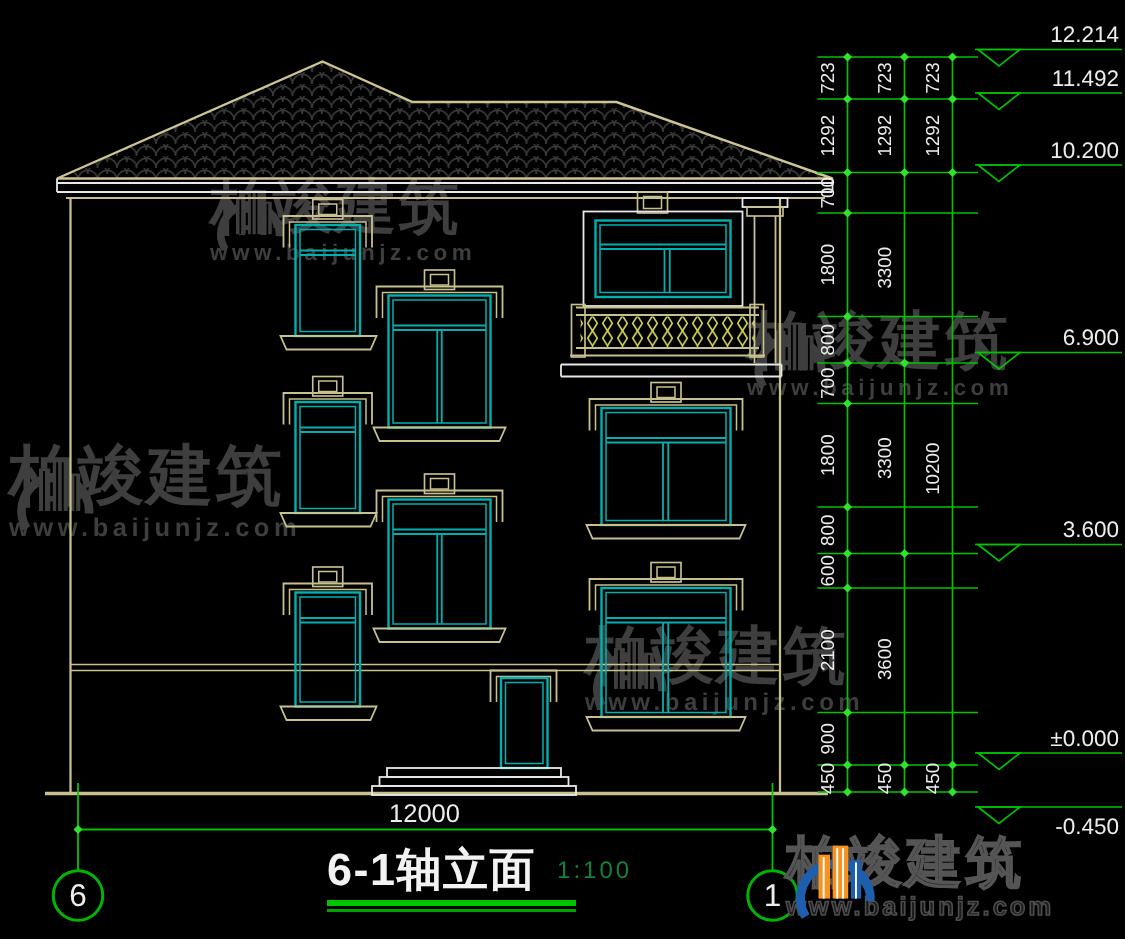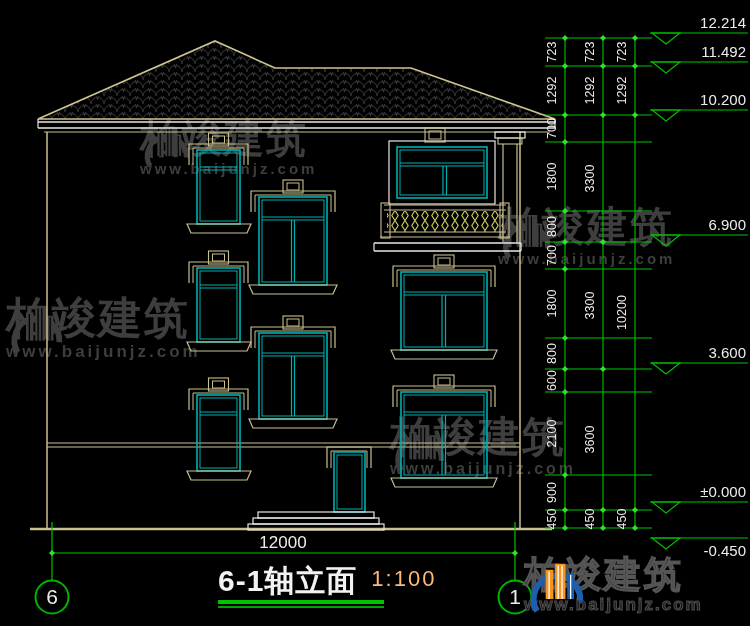--- a/index.html
+++ b/index.html
@@ -9,23 +9,23 @@
   svg text{font-family:"Liberation Sans","DejaVu Sans",sans-serif;}
 
   
   .wm{position:absolute;display:flex;align-items:center;gap:8px;color:#3e3e3e;z-index:1;white-space:nowrap;}
   .wm-name{font-weight:bold;line-height:1;letter-spacing:2px;}
   .wm-url{font-weight:bold;letter-spacing:3px;margin-top:3px;line-height:1;}
   .drawing{z-index:2;pointer-events:none;}
 
   
   .title-block{position:absolute;left:218px;top:566px;z-index:3;}
-  .title-row{display:flex;align-items:flex-start;gap:14px;}
+  .title-row{display:flex;align-items:center;gap:14px;}
   .title-text{color:#f2f2f2;font-size:30px;font-weight:bold;letter-spacing:1px;line-height:1;}
-  .title-scale{color:#fdba74;font-size:22px;letter-spacing:2px;}
+  .title-scale{color:#15803d;font-size:16px;letter-spacing:2px;}
   .title-underline{width:166px;height:4px;background:#00c400;margin-top:4px;}
   .title-underline2{width:166px;height:2px;background:#00a400;margin-top:2px;}
 
   
   .brand{position:absolute;left:524px;top:556px;z-index:3;display:flex;align-items:center;gap:6px;}
   .brand-name{font-size:37px;font-weight:bold;letter-spacing:3px;line-height:1;
               color:#1c1c1c;-webkit-text-stroke:1.2px #555;}
   .brand-url{font-size:17px;font-weight:bold;letter-spacing:2px;margin-top:2px;
              color:#1c1c1c;-webkit-text-stroke:1px #4e4e4e;}
 </style>

